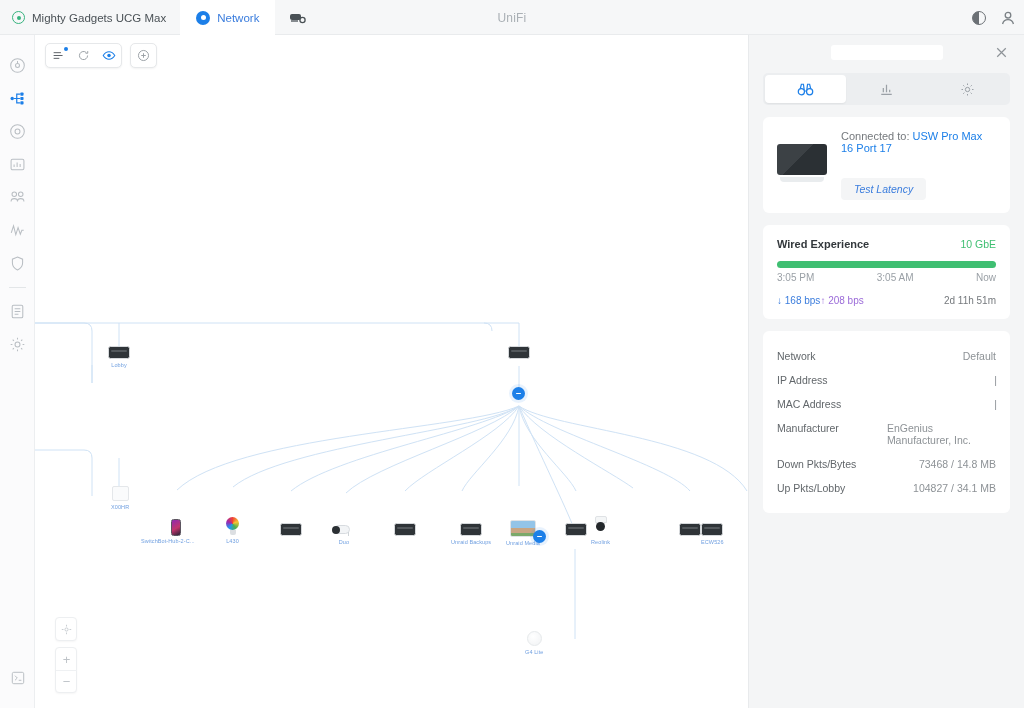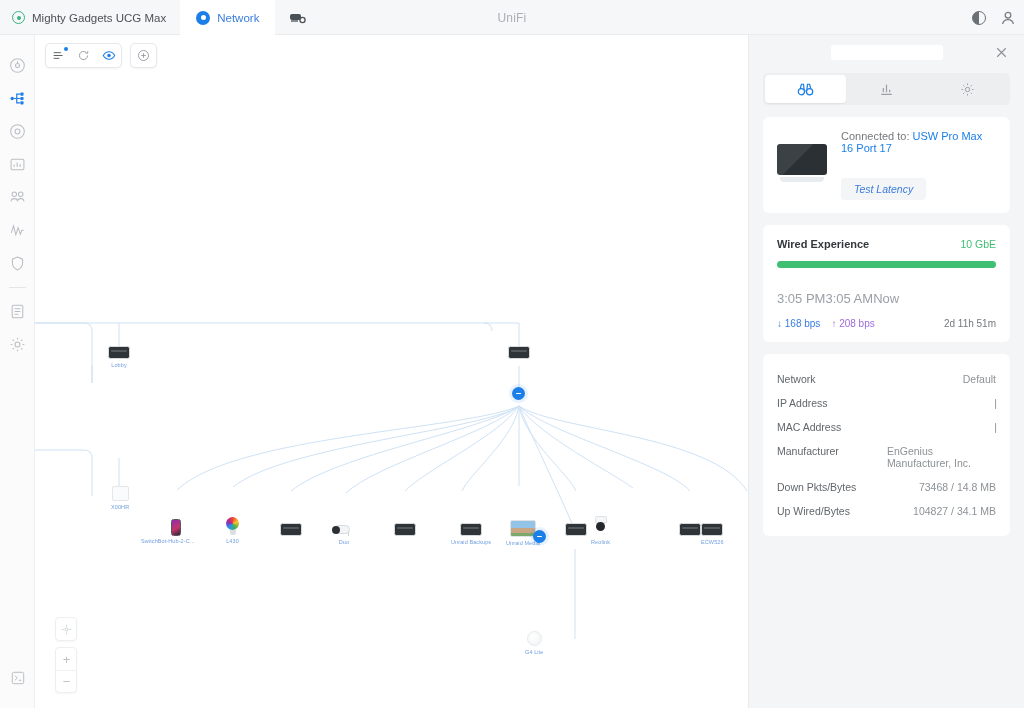--- a/index.html
+++ b/index.html
@@ -208,28 +208,28 @@
   .latency-btn {
     margin-top: 24px; display: inline-flex; align-items: center; justify-content: center;
     padding: 5px 13px; background: #f4f5f6; border-radius: 4px;
     font-size: 10.5px; color: #3b7ddd; cursor: pointer; font-style: italic;
   }
   .exp-head { display: flex; justify-content: space-between; align-items: center; }
   .exp-title { font-size: 11px; font-weight: bold; color: #33383c; }
   .exp-speed { font-size: 10.5px; color: #3fbf72; }
   .exp-bar { margin-top: 11px; height: 7px; border-radius: 4px; background: #3fbf72; }
   .exp-ticks {
-    display: flex; margin-top: 23px;
-    font-size: 13px; color: #9aa0a6;
+    display: flex; justify-content: space-between; margin-top: 4px;
+    font-size: 10px; color: #9aa0a6;
   }
   .exp-foot {
     display: flex; justify-content: space-between; align-items: center; margin-top: 12px;
     font-size: 10px;
   }
-  .rate-grp { display: flex; gap: 11px; }
+  .rate-grp { display: flex; }
   .rate-dn { color: #3b7ddd; }
   .rate-up { color: #9b6bd8; }
   .uptime { color: #75797d; }
   .kv { display: flex; justify-content: space-between; padding: 6px 0; font-size: 10.5px; }
   .kv .k { color: #62676b; }
   .kv .v { color: #8d9296; margin-left: 48px; }
   .redact { color: #9aa0a6; letter-spacing: -1px; }
 </style>
 </head>
 <body>
@@ -582,18 +582,18 @@
       </div>
       <div class="kv">
         <span class="k">Manufacturer</span>
         <span class="v">EnGenius Manufacturer, Inc.</span>
       </div>
       <div class="kv">
         <span class="k">Down Pkts/Bytes</span>
         <span class="v">73468 / 14.8 MB</span>
       </div>
       <div class="kv">
-        <span class="k">Up Wired/Bytes</span>
+        <span class="k">Up Pkts/Lobby</span>
         <span class="v">104827 / 34.1 MB</span>
       </div>
     </div>
   </div>
 </div>
 
 </body></html>

